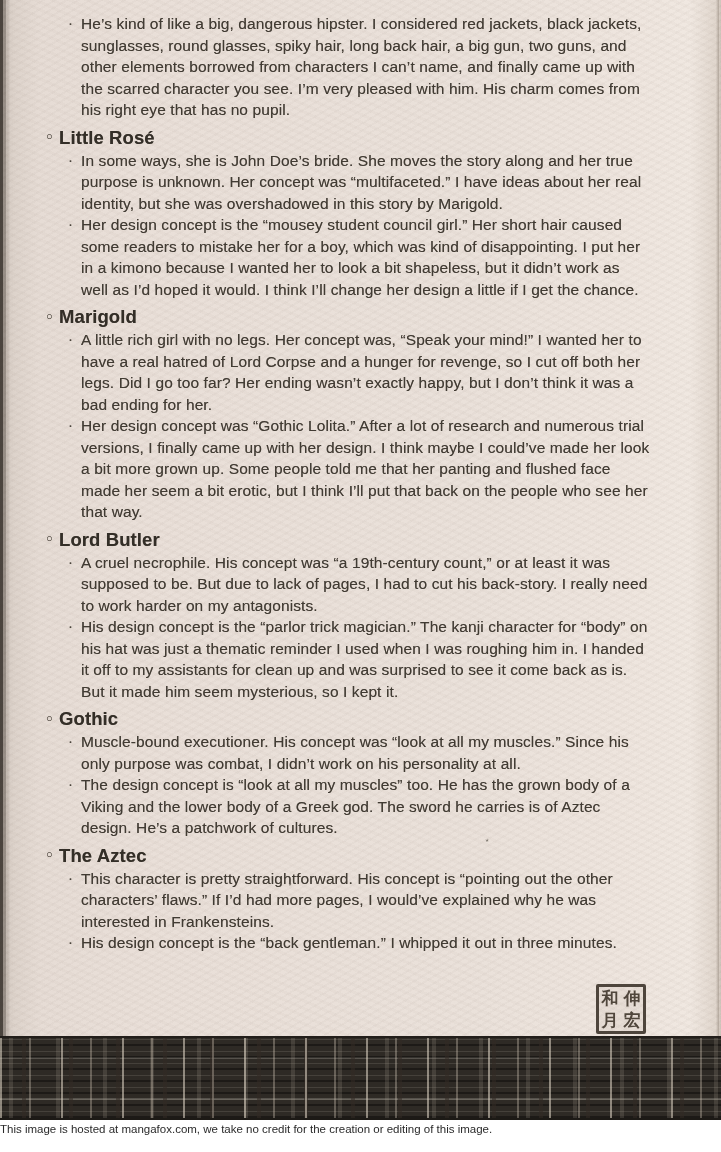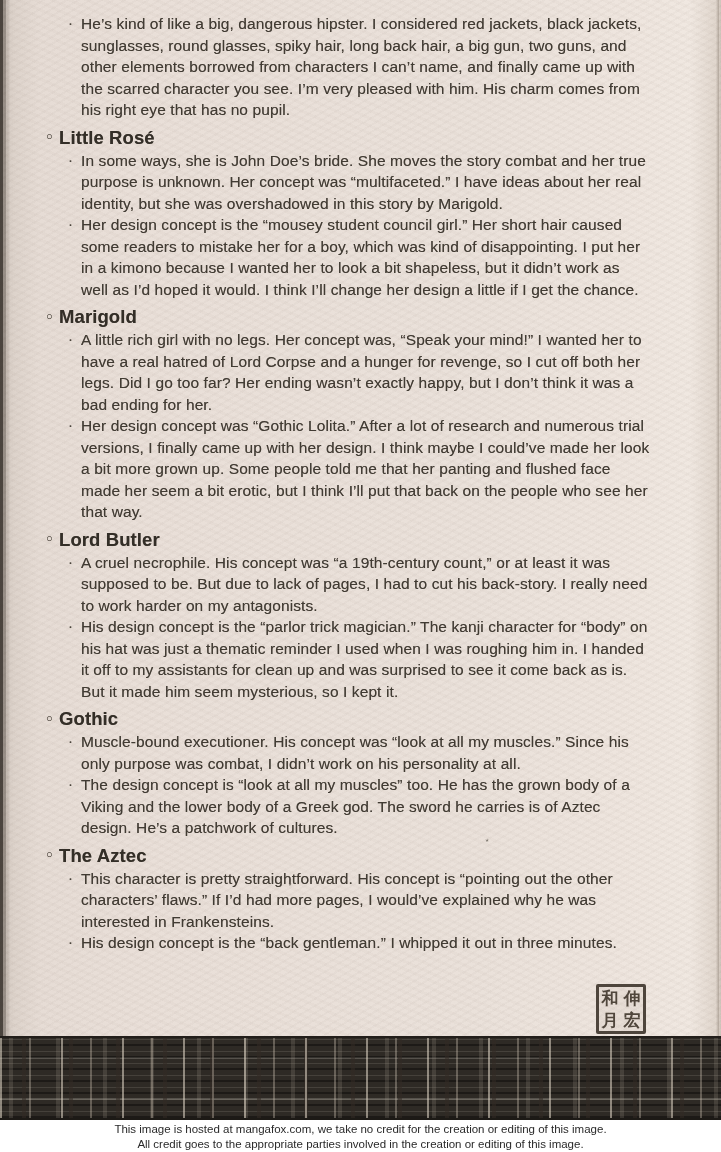--- a/index.html
+++ b/index.html
@@ -67,21 +67,21 @@
       repeating-linear-gradient(90deg, rgba(226,216,200,0.55) 0 2px, transparent 2px 29px, rgba(210,198,182,0.35) 29px 31px, transparent 31px 61px),
       repeating-linear-gradient(90deg, transparent 0 9px, rgba(180,170,155,0.18) 9px 13px, transparent 13px 22px, rgba(50,42,36,0.55) 22px 26px, transparent 26px 47px),
       repeating-linear-gradient(0deg, rgba(0,0,0,0.38) 0 2px, transparent 2px 6px, rgba(235,228,214,0.12) 6px 7px, transparent 7px 12px),
       repeating-linear-gradient(0deg, transparent 0 18px, rgba(245,240,228,0.20) 18px 20px, transparent 20px 41px);
     border-top:2px solid #221e1a;border-bottom:2px solid #1d1a16;
     box-sizing:border-box;
   }
   
   .footer{
     position:absolute;left:0;top:1120px;width:721px;height:32px;
-    background:#ffffff;text-align:center;color:#2a2a2a;
+    background:#ffffff;text-align:left;color:#2a2a2a;
     font-size:11.5px;line-height:14.5px;padding-top:2px;box-sizing:border-box;
   }
 </style>
 </head>
 <body>
 
 <div class="paper"></div>
 <div class="left-edge"></div>
 <div class="right-edge"></div>
 
@@ -92,21 +92,21 @@
     <span class="ptext">He’s kind of like a big, dangerous hipster. I considered red jackets, black jackets, sunglasses, round glasses, spiky hair, long back hair, a big gun, two guns, and other elements borrowed from characters I can’t name, and finally came up with the scarred character you see. I’m very pleased with him. His charm comes from his right eye that has no pupil.</span>
   </div>
 
   <div>
     <div class="section-heading">
       <span class="ring">○</span>
       <span>Little Rosé</span>
     </div>
     <div class="para">
       <span class="dot">·</span>
-      <span class="ptext">In some ways, she is John Doe’s bride. She moves the story combat and her true purpose is unknown. Her concept was “multifaceted.” I have ideas about her real identity, but she was overshadowed in this story by Marigold.</span>
+      <span class="ptext">In some ways, she is John Doe’s bride. She moves the story along and her true purpose is unknown. Her concept was “multifaceted.” I have ideas about her real identity, but she was overshadowed in this story by Marigold.</span>
     </div>
     <div class="para">
       <span class="dot">·</span>
       <span class="ptext">Her design concept is the “mousey student council girl.” Her short hair caused some readers to mistake her for a boy, which was kind of disappointing. I put her in a kimono because I wanted her to look a bit shapeless, but it didn’t work as well as I’d hoped it would. I think I’ll change her design a little if I get the chance.</span>
     </div>
   </div>
 
   <div>
     <div class="section-heading">
       <span class="ring">○</span>
@@ -176,14 +176,13 @@
   <span class="seal-cell">宏</span>
 </div>
 
 <span class="speck" style="left:483px;top:836px;">﹡</span>
 <span class="speck" style="left:286px;top:880px;">﹡</span>
 
 <div class="fabric"></div>
 
 <div class="footer">
   <div>This image is hosted at mangafox.com, we take no credit for the creation or editing of this image.</div>
-  <div>All credit goes to the appropriate parties involved in the creation or editing of this image.</div>
 </div>
 
 </body></html>

